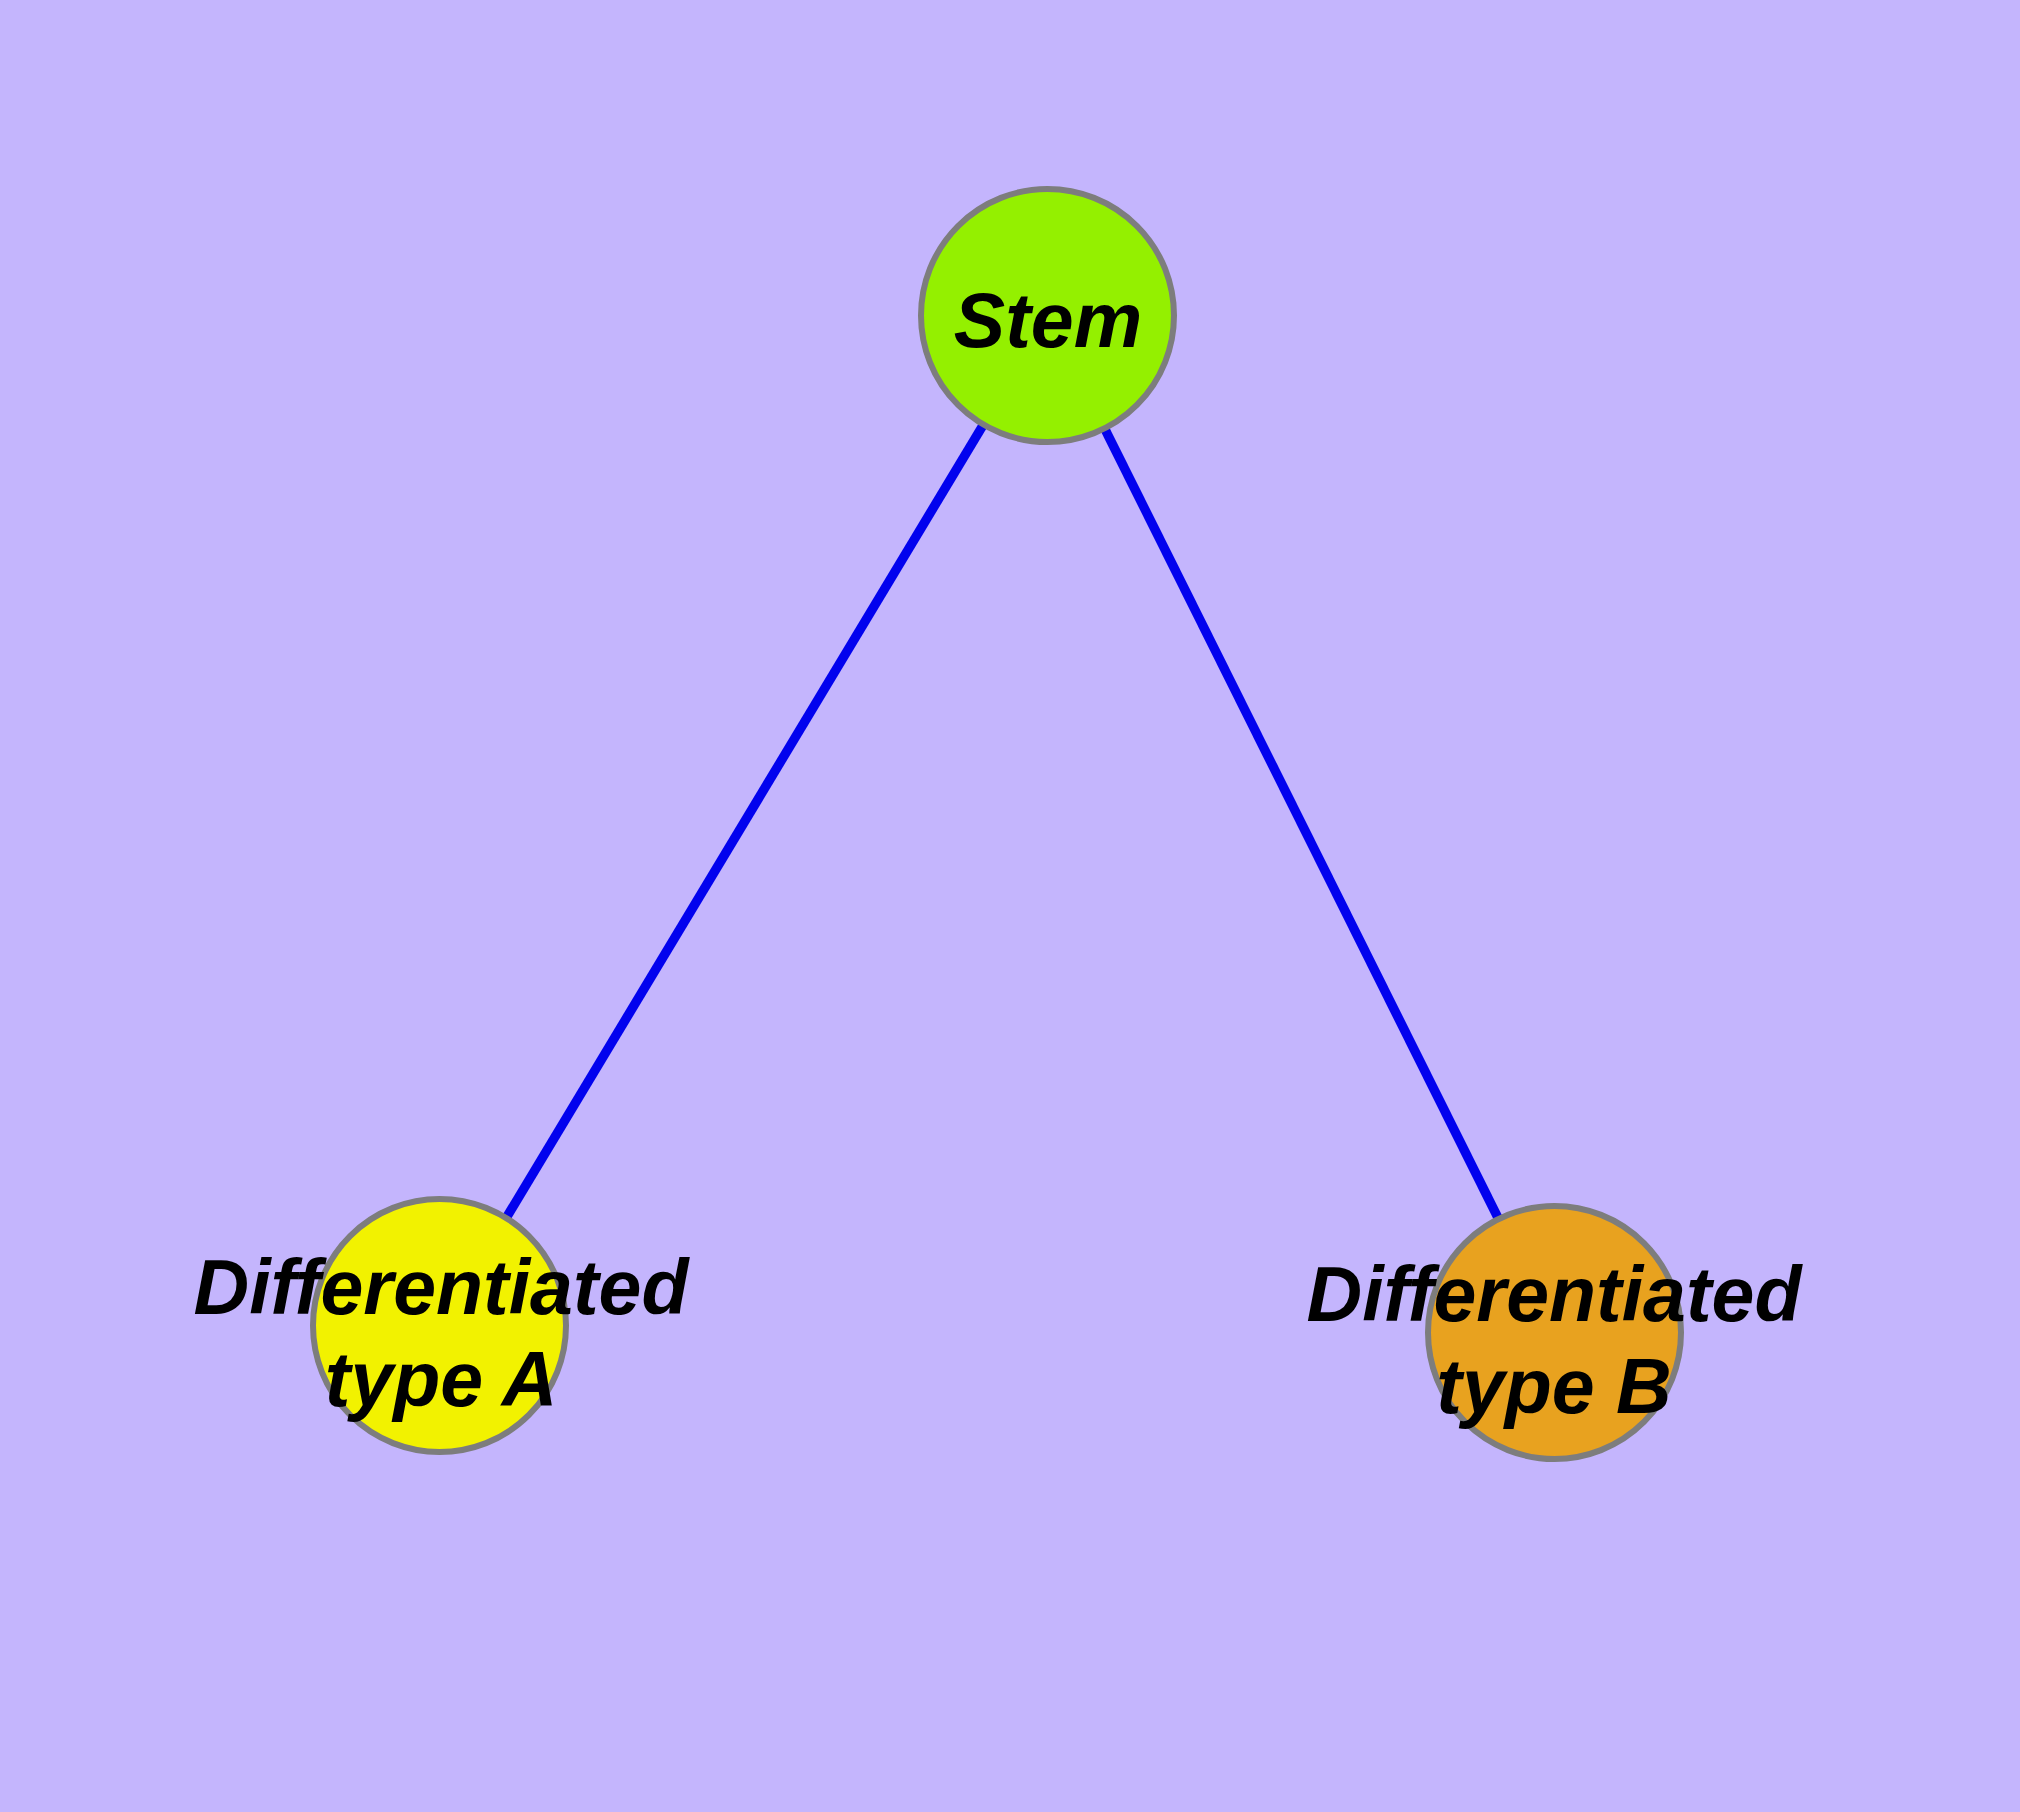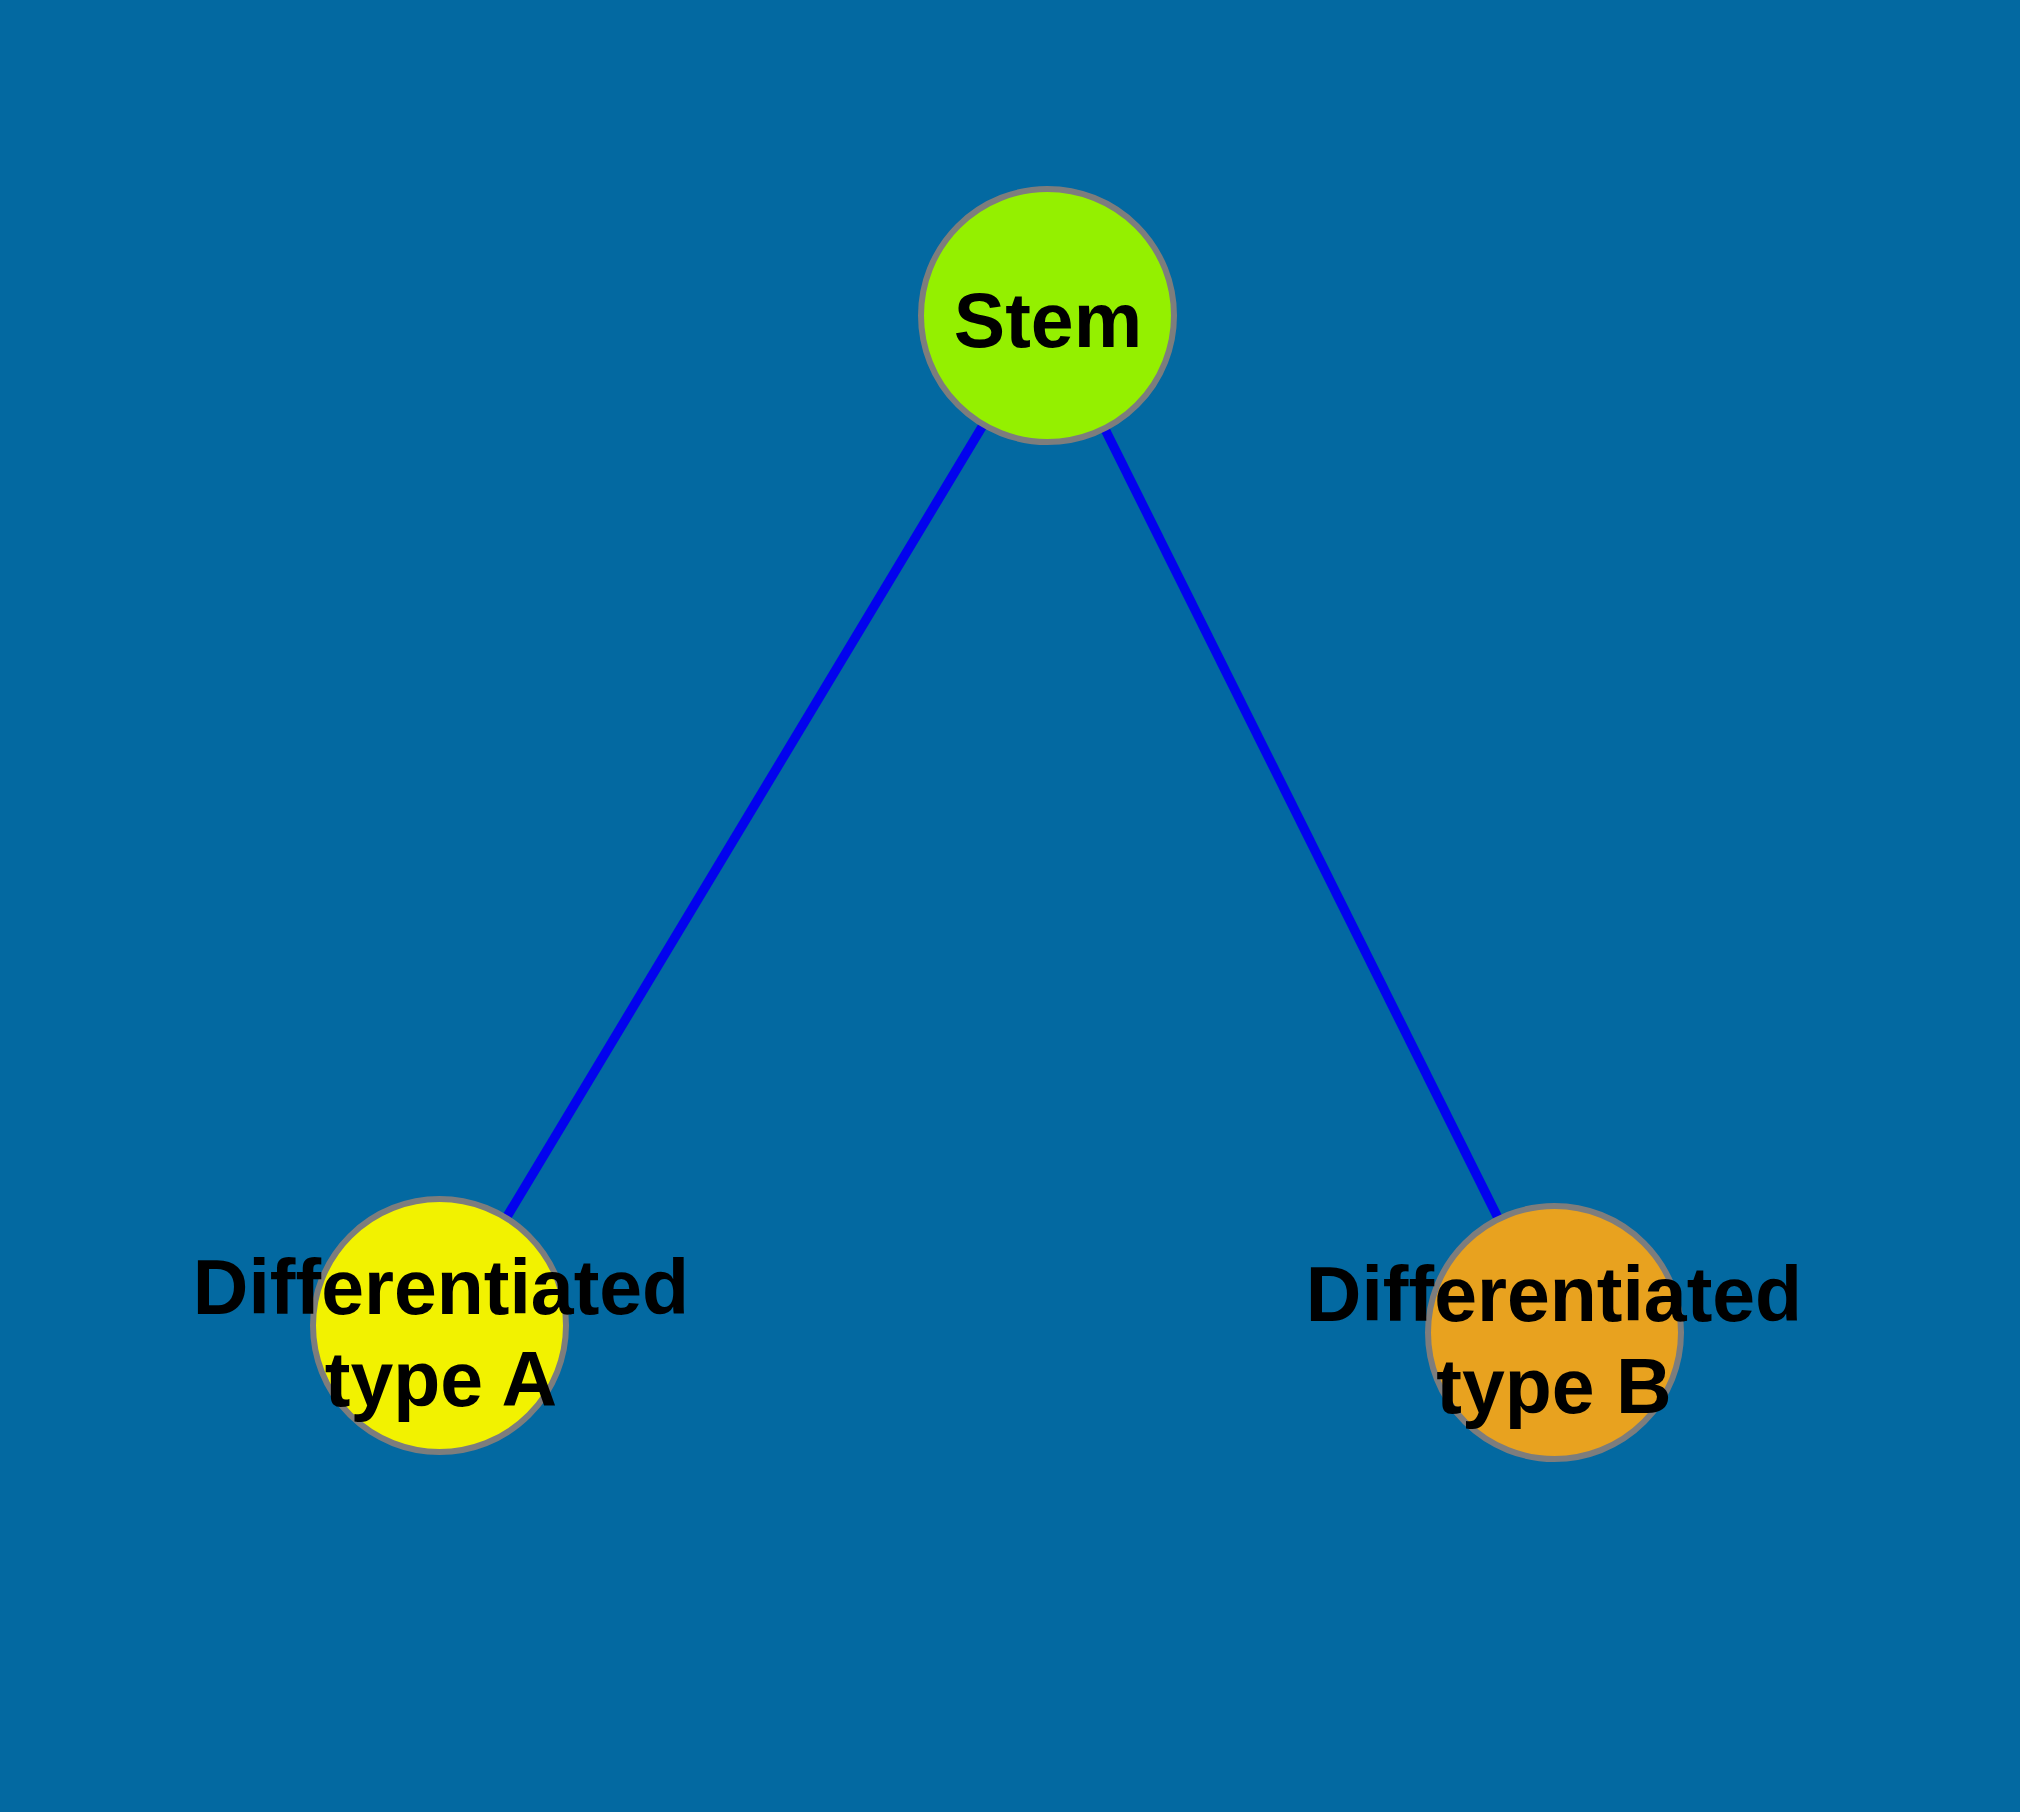--- a/index.html
+++ b/index.html
@@ -50,21 +50,21 @@
     white-space: pre-line;
     width: max-content;
   }
   .label-stem { left: 1048px; top: 320px; }
   .label-type-a { left: 441px; top: 1333px; }
   .label-type-b { left: 1554px; top: 1340px; }
 </style>
 </head>
 <body>
 
-<div class="canvas" style="background-color: #0369a1;">
+<div class="canvas" style="background-color: #c4b5fd; font-style: italic;">
 
   <svg class="edges-svg" viewBox="0 0 2384 2138" width="2021" height="1812">
     <line stroke-width="11" stroke="#0202ee" x1="1237" y1="373" x2="520" y2="1565"></line>
     <line stroke-width="11" stroke="#0202ee" x1="1237" y1="373" x2="1835" y2="1573"></line>
   </svg>
 
   <div class="node node-stem" style="background-color: rgb(148, 240, 0); border-color: rgb(125, 125, 125);"></div>
 
   <div class="node node-type-a" style="background-color: rgb(242, 242, 0); border-color: rgb(125, 125, 125);"></div>
 

